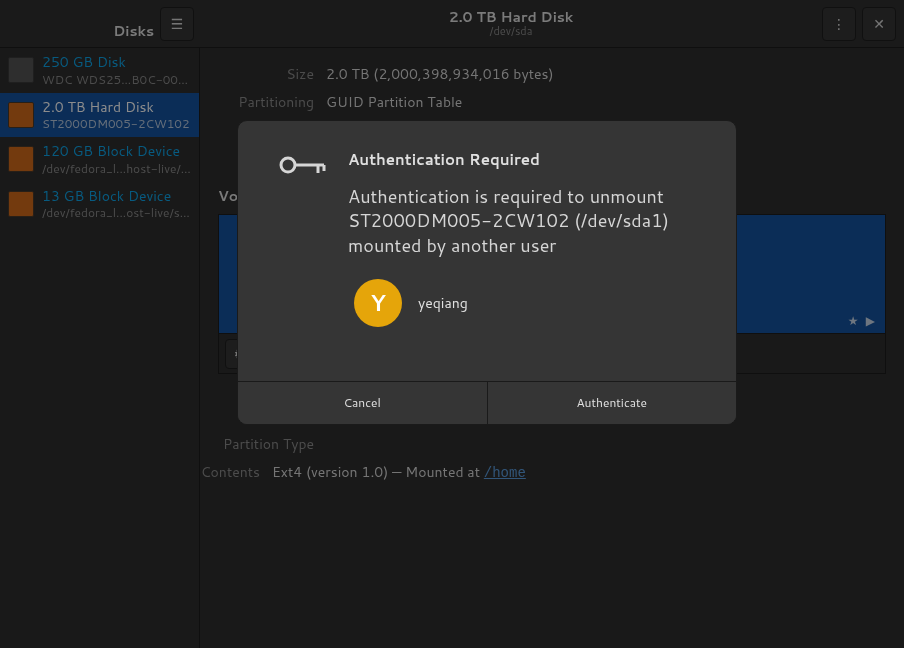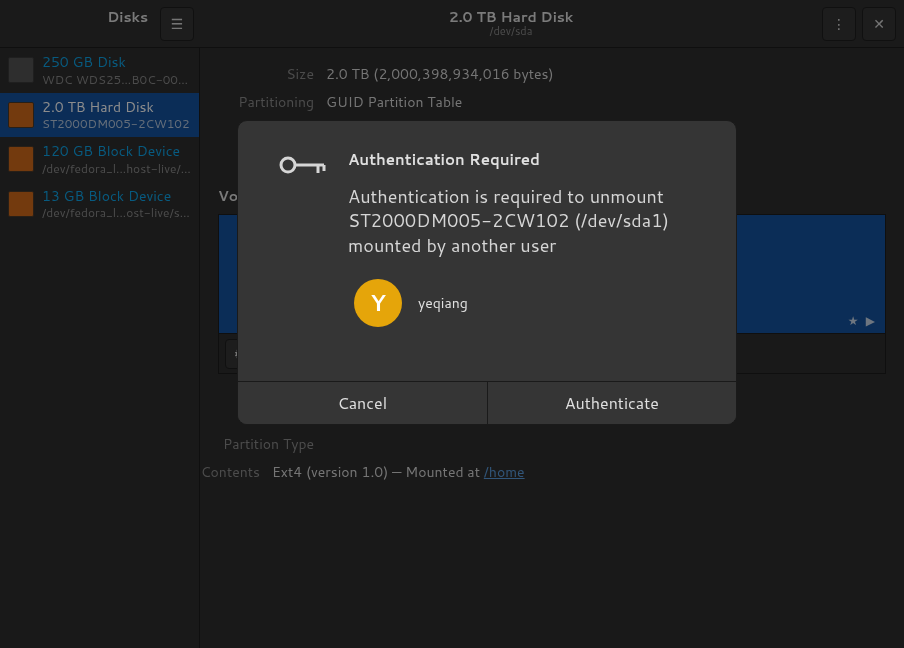--- a/index.html
+++ b/index.html
@@ -22,24 +22,23 @@
     height: 48px;
     background: #303030;
     border-bottom: 1px solid #1c1c1c;
     display: flex;
     align-items: center;
     position: relative;
   }
   .titlebar .left {
     width: 200px;
     display: flex;
-    align-items: flex-start;
+    align-items: flex-end;
     justify-content: flex-end;
     padding-right: 6px;
-    gap: 6px;
   }
   .titlebar .app-title {
     font-weight: bold;
     color: #e1e1e1;
     margin-right: 6px;
   }
   .titlebar .center {
     flex: 1;
     text-align: center;
     display: flex;
@@ -163,21 +162,21 @@
   }
   .vol-toolbar {
     height: 40px;
     background: #2e2e2e;
     border-top: 1px solid #1c1c1c;
     display: flex;
     align-items: center;
     padding: 0 6px;
     gap: 6px;
   }
-  .link { color: #5a9bdc; text-decoration: underline; }
+  .link { color: #5a9bdc; text-decoration: underline; font-family: Liberation Mono, monospace; }
 
   
   .dim {
     position: absolute;
     inset: 0;
     background: rgba(0,0,0,0.45);
   }
   
   .dialog {
     position: absolute;
@@ -265,21 +264,21 @@
     display: flex;
     border-top: 1px solid #1a1a1a;
   }
   .dlg-btn {
     flex: 1;
     height: 42px;
     background: #353535;
     color: #e0e0e0;
     display: flex;
     align-items: center; justify-content: center;
-    font-size: 16px;
+    font-size: 12px;
   }
   .dlg-btn + .dlg-btn { border-left: 1px solid #1a1a1a; }
 </style>
 </head>
 <body>
 
 <div class="window">
 
   <div class="titlebar">
     <div class="left">

